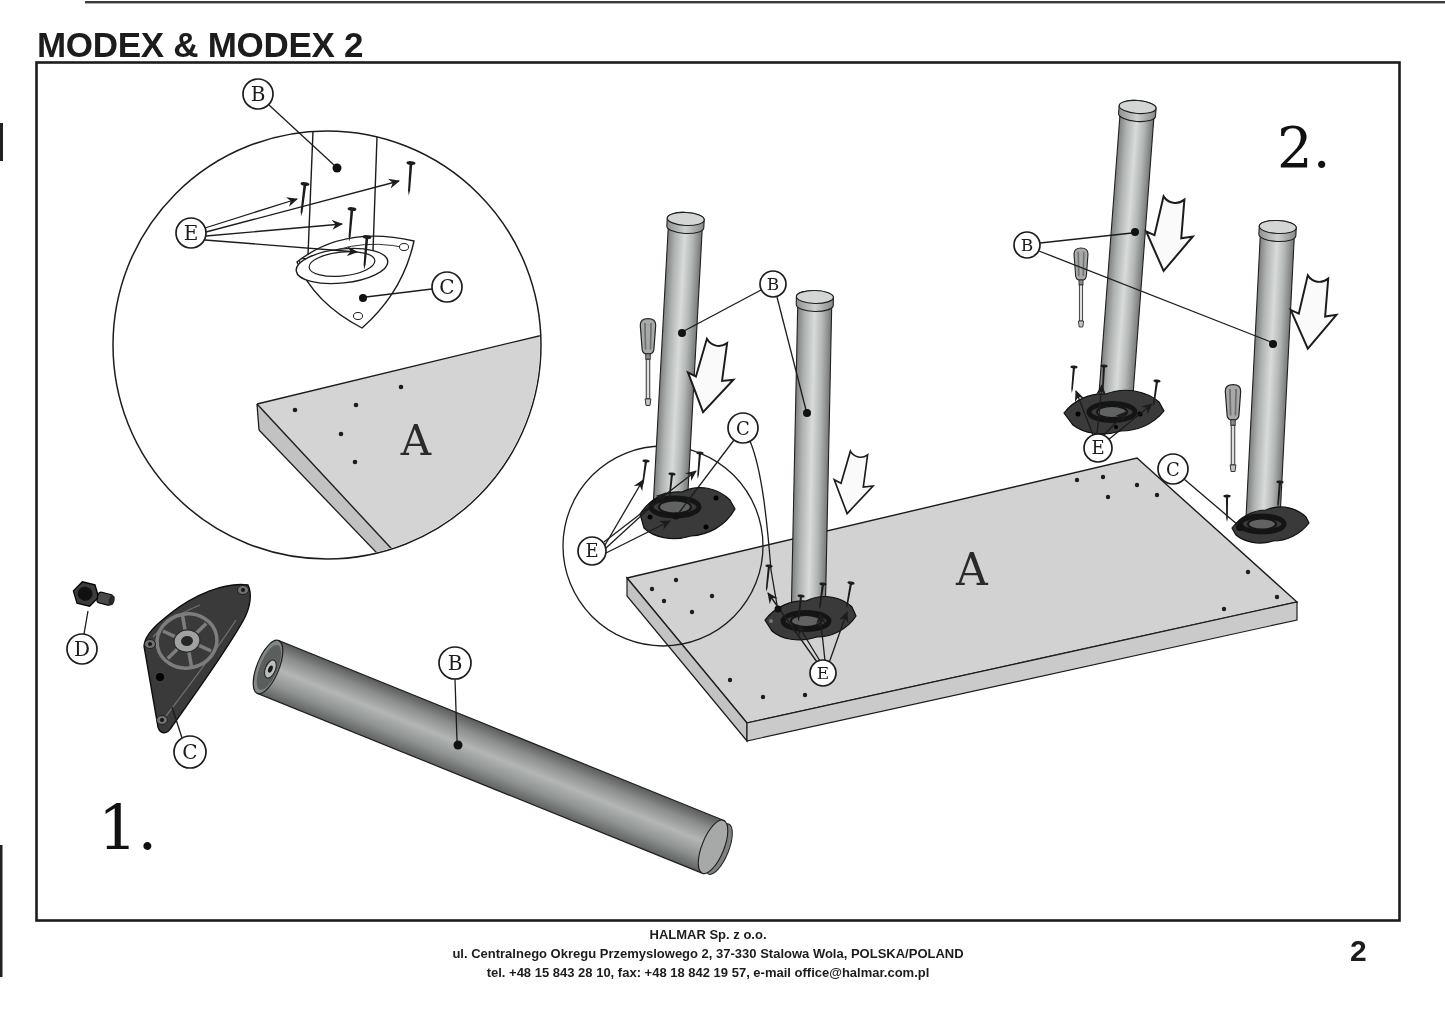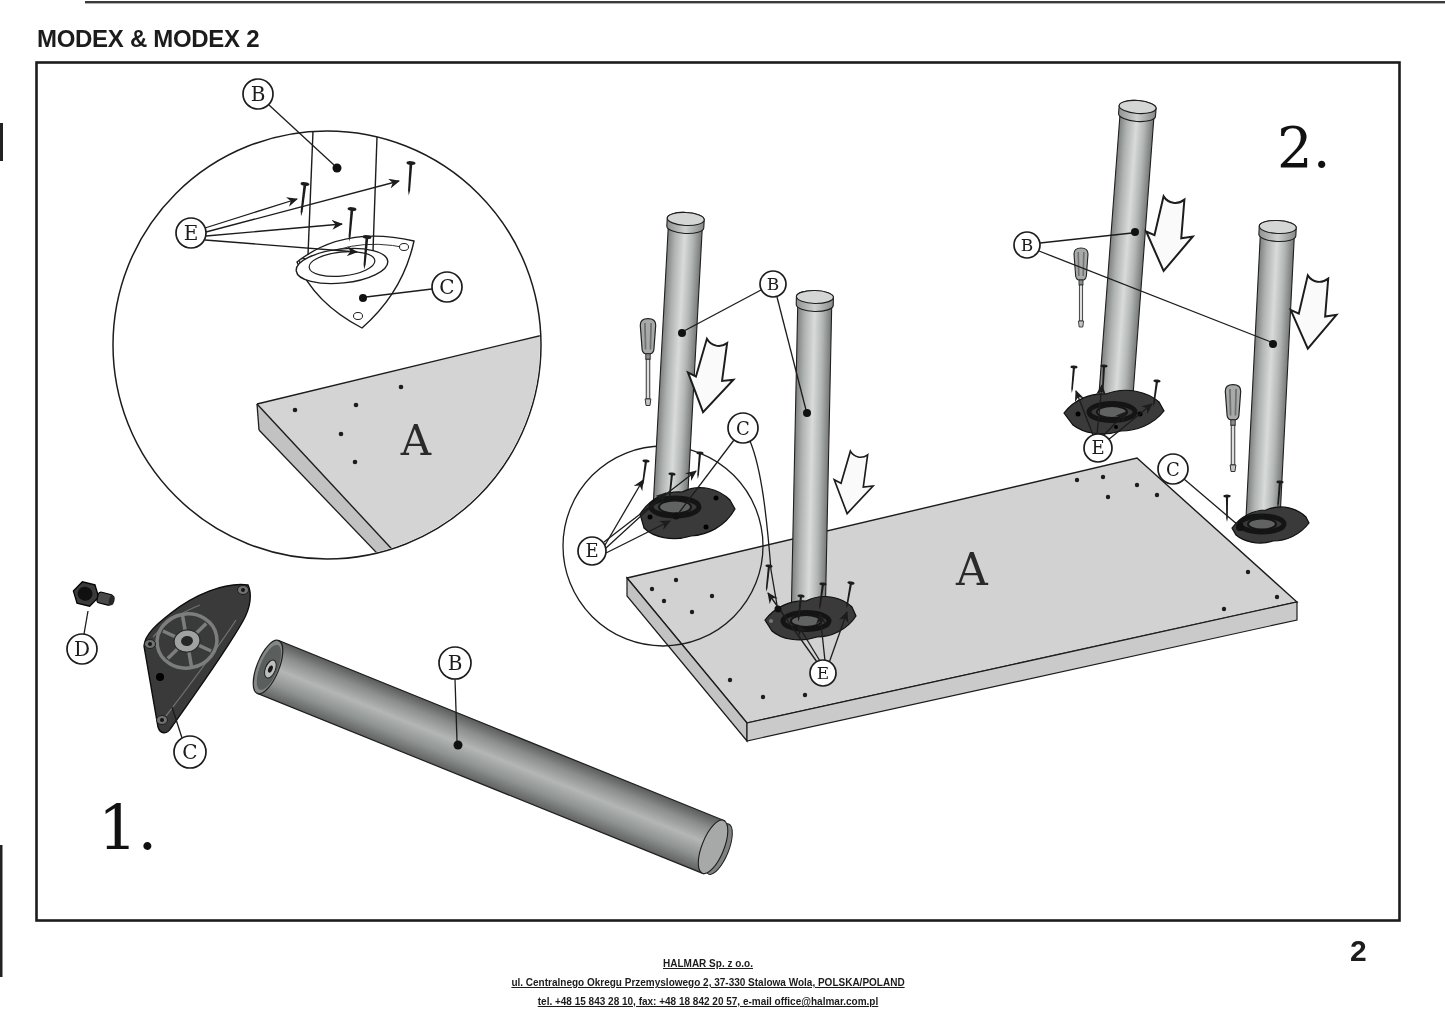--- a/index.html
+++ b/index.html
@@ -1,21 +1,21 @@
 <!DOCTYPE html>
 <html><head>
 <meta charset="utf-8">
 <style>
   html,body{margin:0;padding:0;background:#ffffff;}
   body{position:relative;width:1445px;height:1021px;overflow:hidden;
        font-family:"Liberation Sans",sans-serif;color:#1c1c1c;}
-  .doc-title{position:absolute;left:37px;top:25px;font-weight:700;font-size:24px;
+  .doc-title{position:absolute;left:37px;top:25px;font-weight:700;font-size:35px;
              letter-spacing:-0.3px;white-space:nowrap;}
-  .footer{position:absolute;left:0;top:954px;width:1416px;text-align:center;
-          font-weight:700;font-size:10px;line-height:19px;text-decoration:underline;}
+  .footer{position:absolute;left:0;top:925px;width:1416px;text-align:center;
+          font-weight:700;font-size:13px;line-height:19px;}
   .page-num{position:absolute;left:1350px;top:934px;font-weight:700;font-size:30px;}
   svg{position:absolute;left:0;top:0;}
   .lbl{font-family:"DejaVu Serif","Liberation Serif",serif;fill:#1c1c1c;}
   .big-letter{font-family:"DejaVu Serif","Liberation Serif",serif;fill:#2a2a2a;}
   .stepnum{font-family:"DejaVu Serif","Liberation Serif",serif;fill:#111;}
   .callout-line{stroke:#1c1c1c;stroke-width:1.3;fill:none;}
   .callout-circle{fill:#ffffff;stroke:#1c1c1c;stroke-width:1.7;}
   .dot{fill:#111;}
   .holedot{fill:#1c1c1c;}
 </style>
@@ -361,16 +361,16 @@
       <text class="lbl" x="1173" y="476" font-size="18" text-anchor="middle">C</text>
     </g>
 
     <text class="stepnum" x="1277" y="167" font-size="56">2.</text>
   </g>
 </svg>
 
 <div class="footer">
   <div>HALMAR Sp. z o.o.</div>
   <div>ul. Centralnego Okregu Przemyslowego 2, 37-330 Stalowa Wola, POLSKA/POLAND</div>
-  <div>tel. +48 15 843 28 10, fax: +48 18 842 20 57, e-mail office@halmar.com.pl</div>
+  <div>tel. +48 15 843 28 10, fax: +48 18 842 19 57, e-mail office@halmar.com.pl</div>
 </div>
 
 <div class="page-num">2</div>
 
 </body></html>

